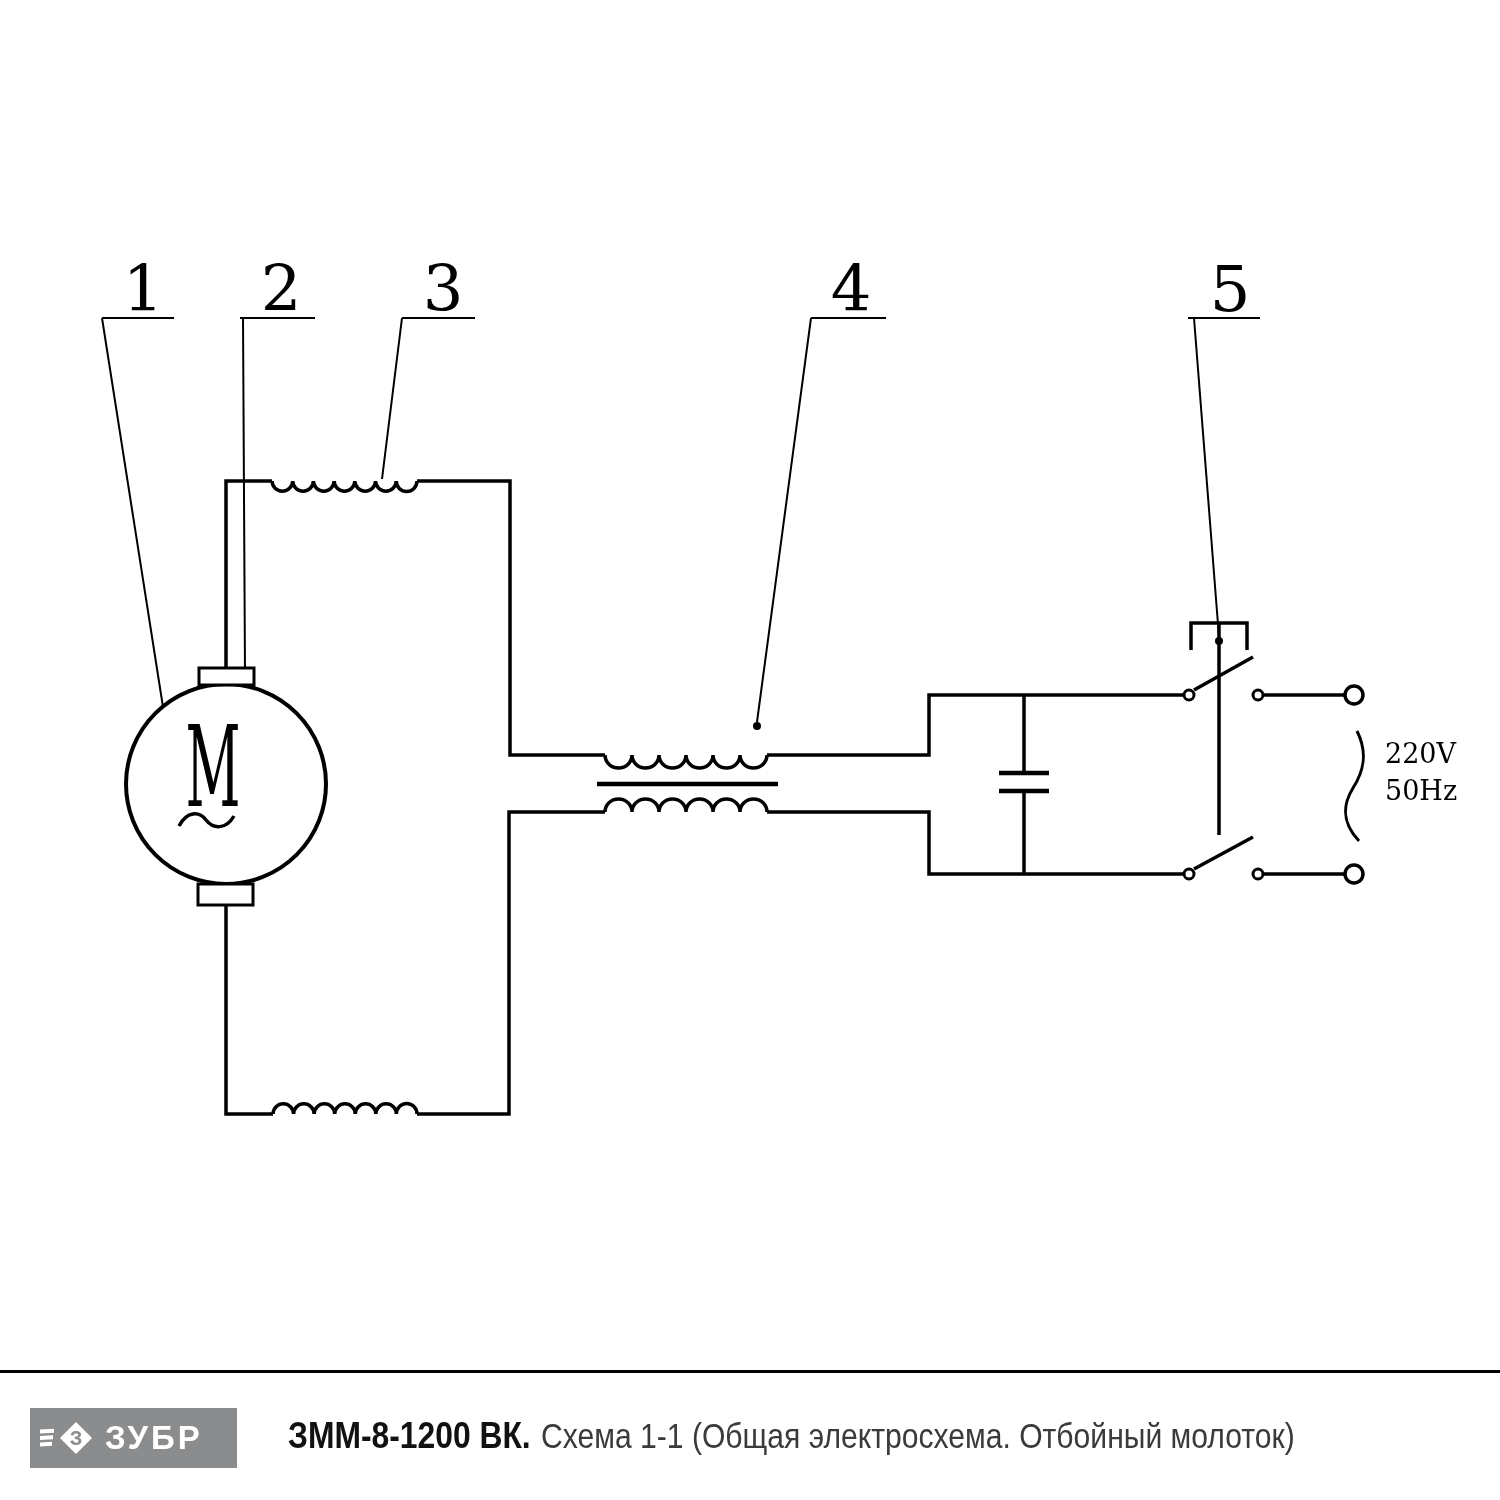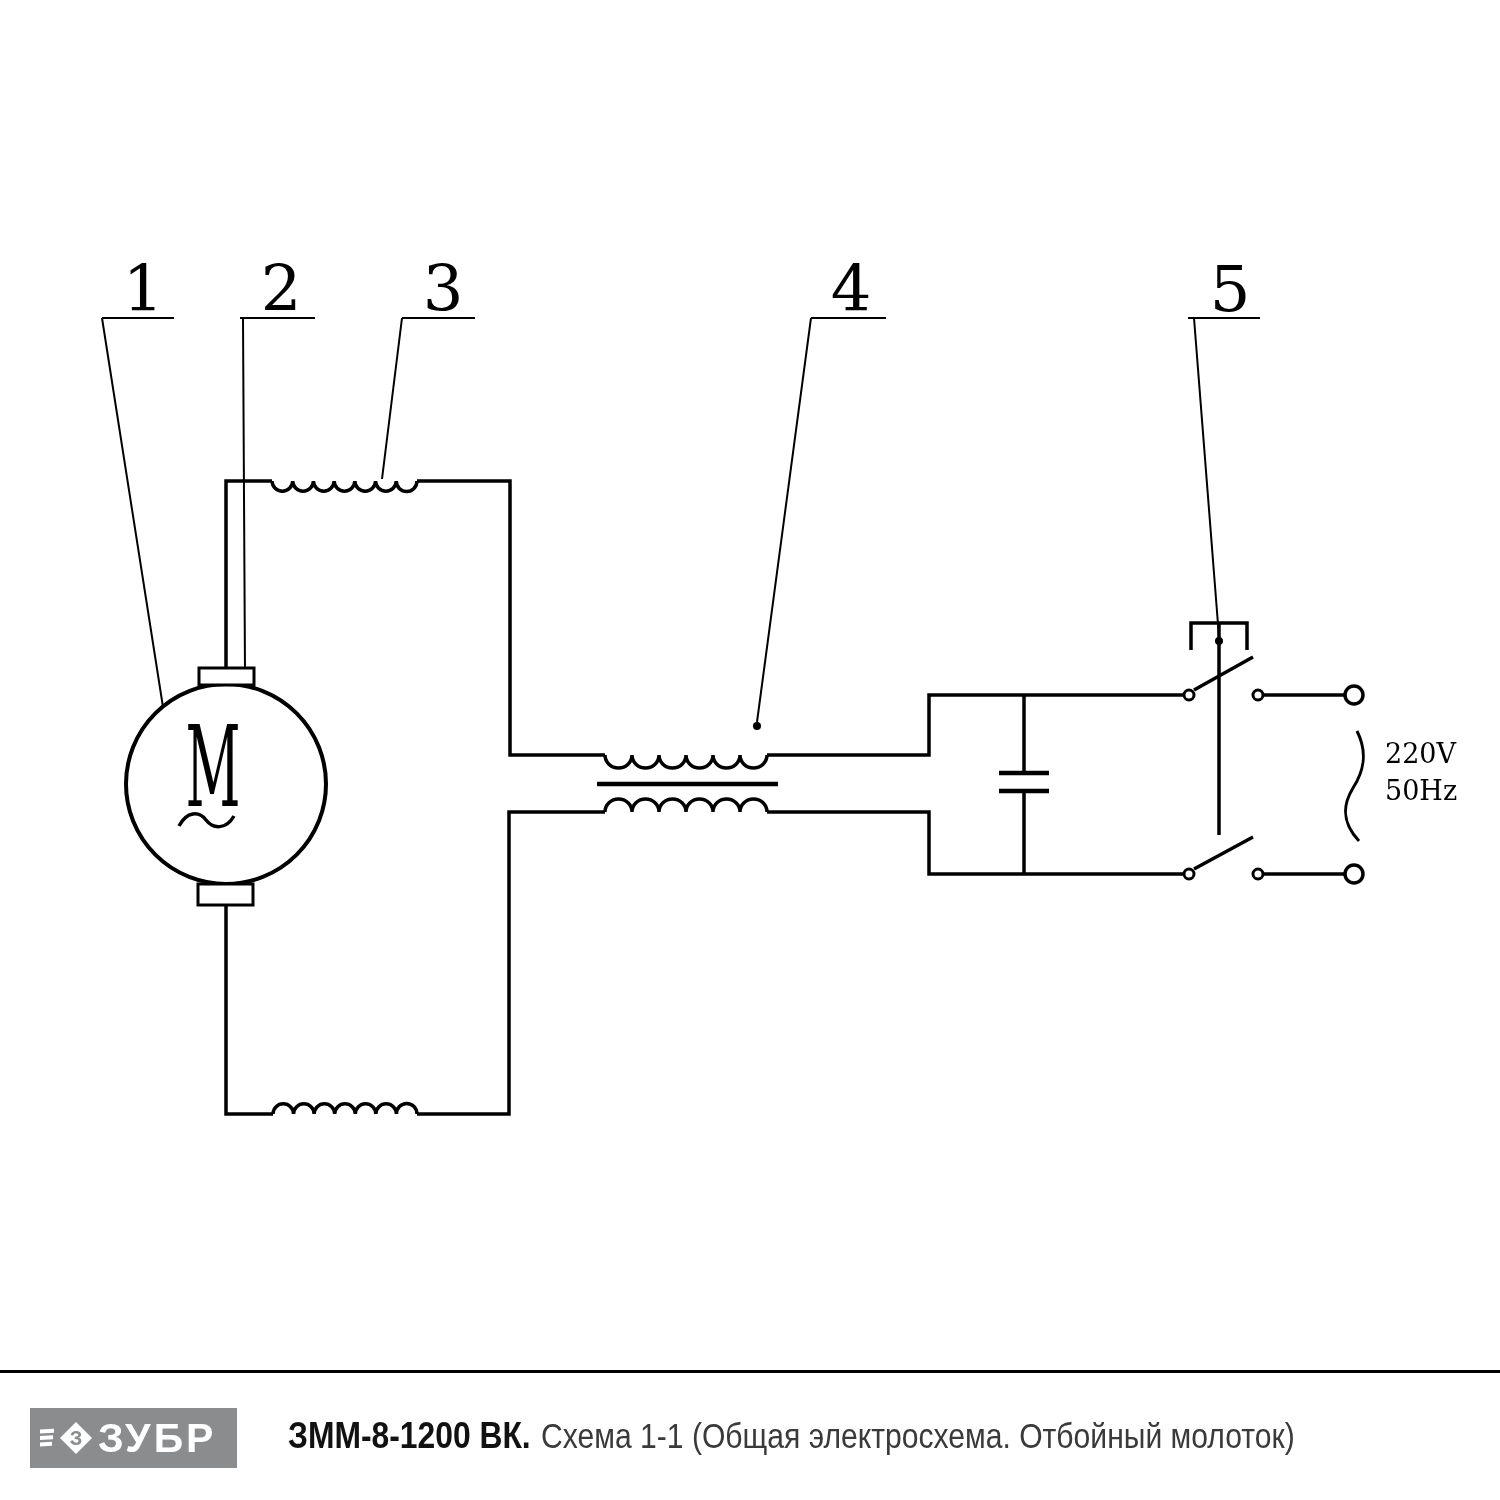--- a/index.html
+++ b/index.html
@@ -14,21 +14,21 @@
   .plate{stroke:#000;stroke-width:4.5;fill:none;}
   .contact{stroke:#000;stroke-width:3;fill:#fff;}
   .terminal{stroke:#000;stroke-width:3.5;fill:#fff;}
   .joint{fill:#000;stroke:none;}
   .brushrect{fill:#fff;stroke:#000;stroke-width:3;}
 
   .footer-rule{position:absolute;left:0;top:1370px;width:1500px;height:3px;background:#000;}
   .logo-box{position:absolute;left:30px;top:1408px;width:207px;height:60px;background:#8a8c8e;
             display:flex;align-items:center;justify-content:flex-start;padding-left:10px;box-sizing:border-box;}
   .logo-mark{width:56px;height:50px;flex:0 0 auto;}
-  .brand-text{color:#fff;font-weight:700;font-size:41px;letter-spacing:3px;margin-left:2px;
+  .brand-text{color:#fff;font-weight:700;font-size:33px;letter-spacing:3px;margin-left:9px;
               font-family:"Liberation Sans",sans-serif;}
   .title{position:absolute;left:288px;top:1412px;height:48px;white-space:nowrap;
          display:flex;align-items:center;transform:scaleX(0.86);transform-origin:left center;}
   .title .model{font-weight:700;font-size:37px;color:#111;}
   .title .subtitle{font-weight:400;font-size:35px;color:#3a3a3a;margin-left:12px;}
 </style>
 </head>
 <body>
 
 <div id="page">

